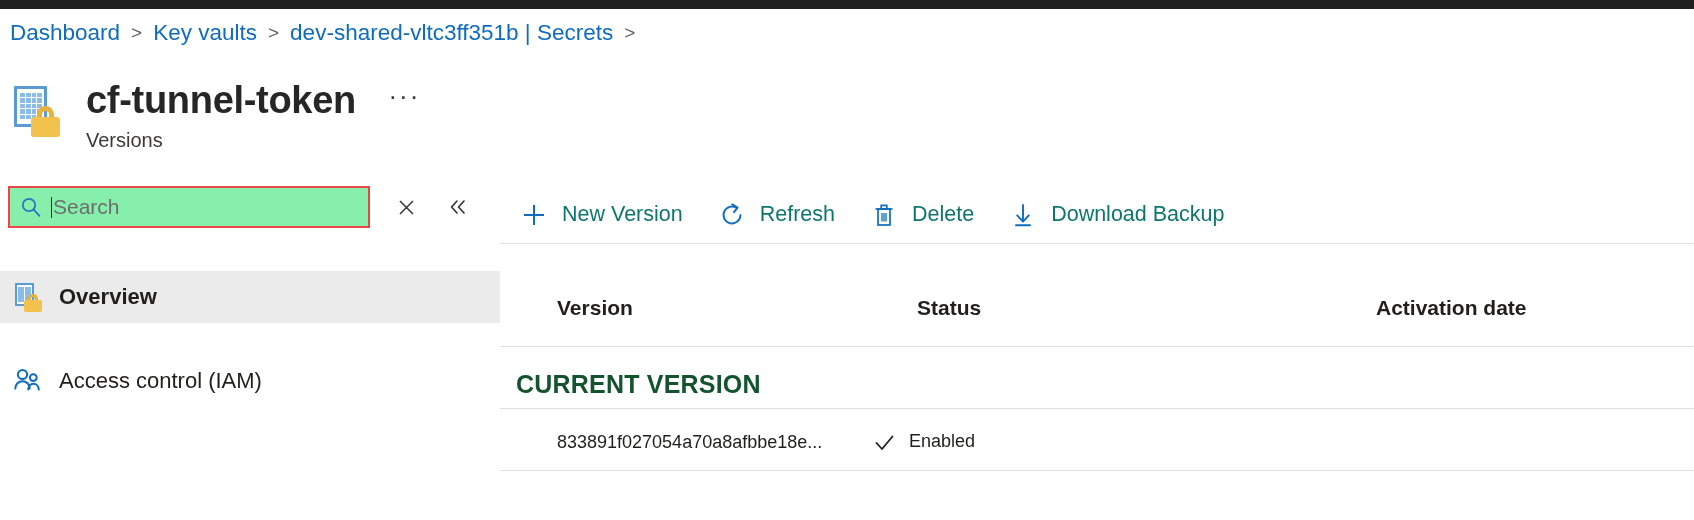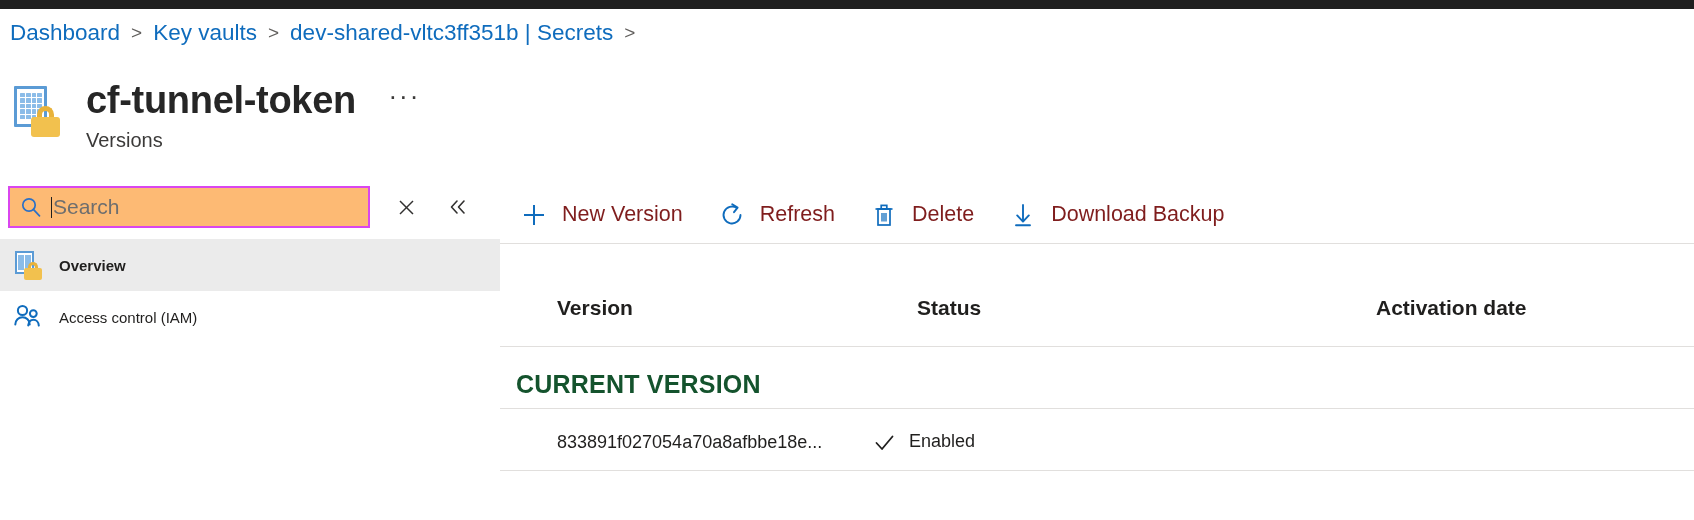--- a/index.html
+++ b/index.html
@@ -108,22 +108,22 @@
 
   
   .left-pane {
     position: absolute;
     top: 186px; left: 0;
     width: 500px; height: 334px;
   }
   .search-wrap {
     position: absolute; top: 0; left: 8px;
     width: 362px; height: 42px;
-    border: 2px solid #d946ef;
-    background: #fdba74;
+    border: 2px solid #ef4444;
+    background: #86efac;
     display: flex; align-items: center;
   }
   .search-icon { margin-left: 10px; width: 22px; height: 22px; flex:none; }
   .search-caret {
     width: 1px; height: 21px; background: #201f1e; margin-left: 9px; flex:none;
   }
   .search-input {
     border: none; outline: none;
     font-size: 21px;
     font-family: inherit;
@@ -143,22 +143,23 @@
   }
   .btn-clear { top: 6px; left: 391px; width: 30px; height: 30px; }
   .btn-collapse { top: 6px; left: 443px; width: 30px; height: 30px; }
 
   .nav-list { position: absolute; top: 53px; left: 0; width: 500px; }
   .nav-item {
     display: flex; align-items: center;
     height: 52px;
     padding-left: 13px;
     cursor: pointer;
-    font-size: 15px;
+    font-size: 22px;
     color: #201f1e;
+    margin-top: 32px;
   }
   .nav-item.selected { background: #ebebeb; font-weight: 700; }
 
   .nav-icon { width: 30px; height: 30px; position: relative; flex: none; margin-right: 16px; }
   
   .ni-vault .doc {
     position: absolute; left: 2px; top: 1px;
     width: 19px; height: 23px;
     border: 2px solid #5b9bd5;
     background: #fff;
@@ -190,21 +191,21 @@
     display: flex; align-items: center;
     padding-left: 12px;
   }
   .cmd {
     display: flex; align-items: center;
     height: 40px;
     padding: 0 9px;
     margin-right: 18px;
     cursor: pointer;
     font-size: 21.5px;
-    color: #7f1d1d;
+    color: #0f766e;
     white-space: nowrap;
   }
   .cmd .cmd-icon {
     width: 26px; height: 26px;
     margin-right: 15px;
     display: flex; align-items: center; justify-content: center;
     color: #0f6cbd;
     flex: none;
   }
 

